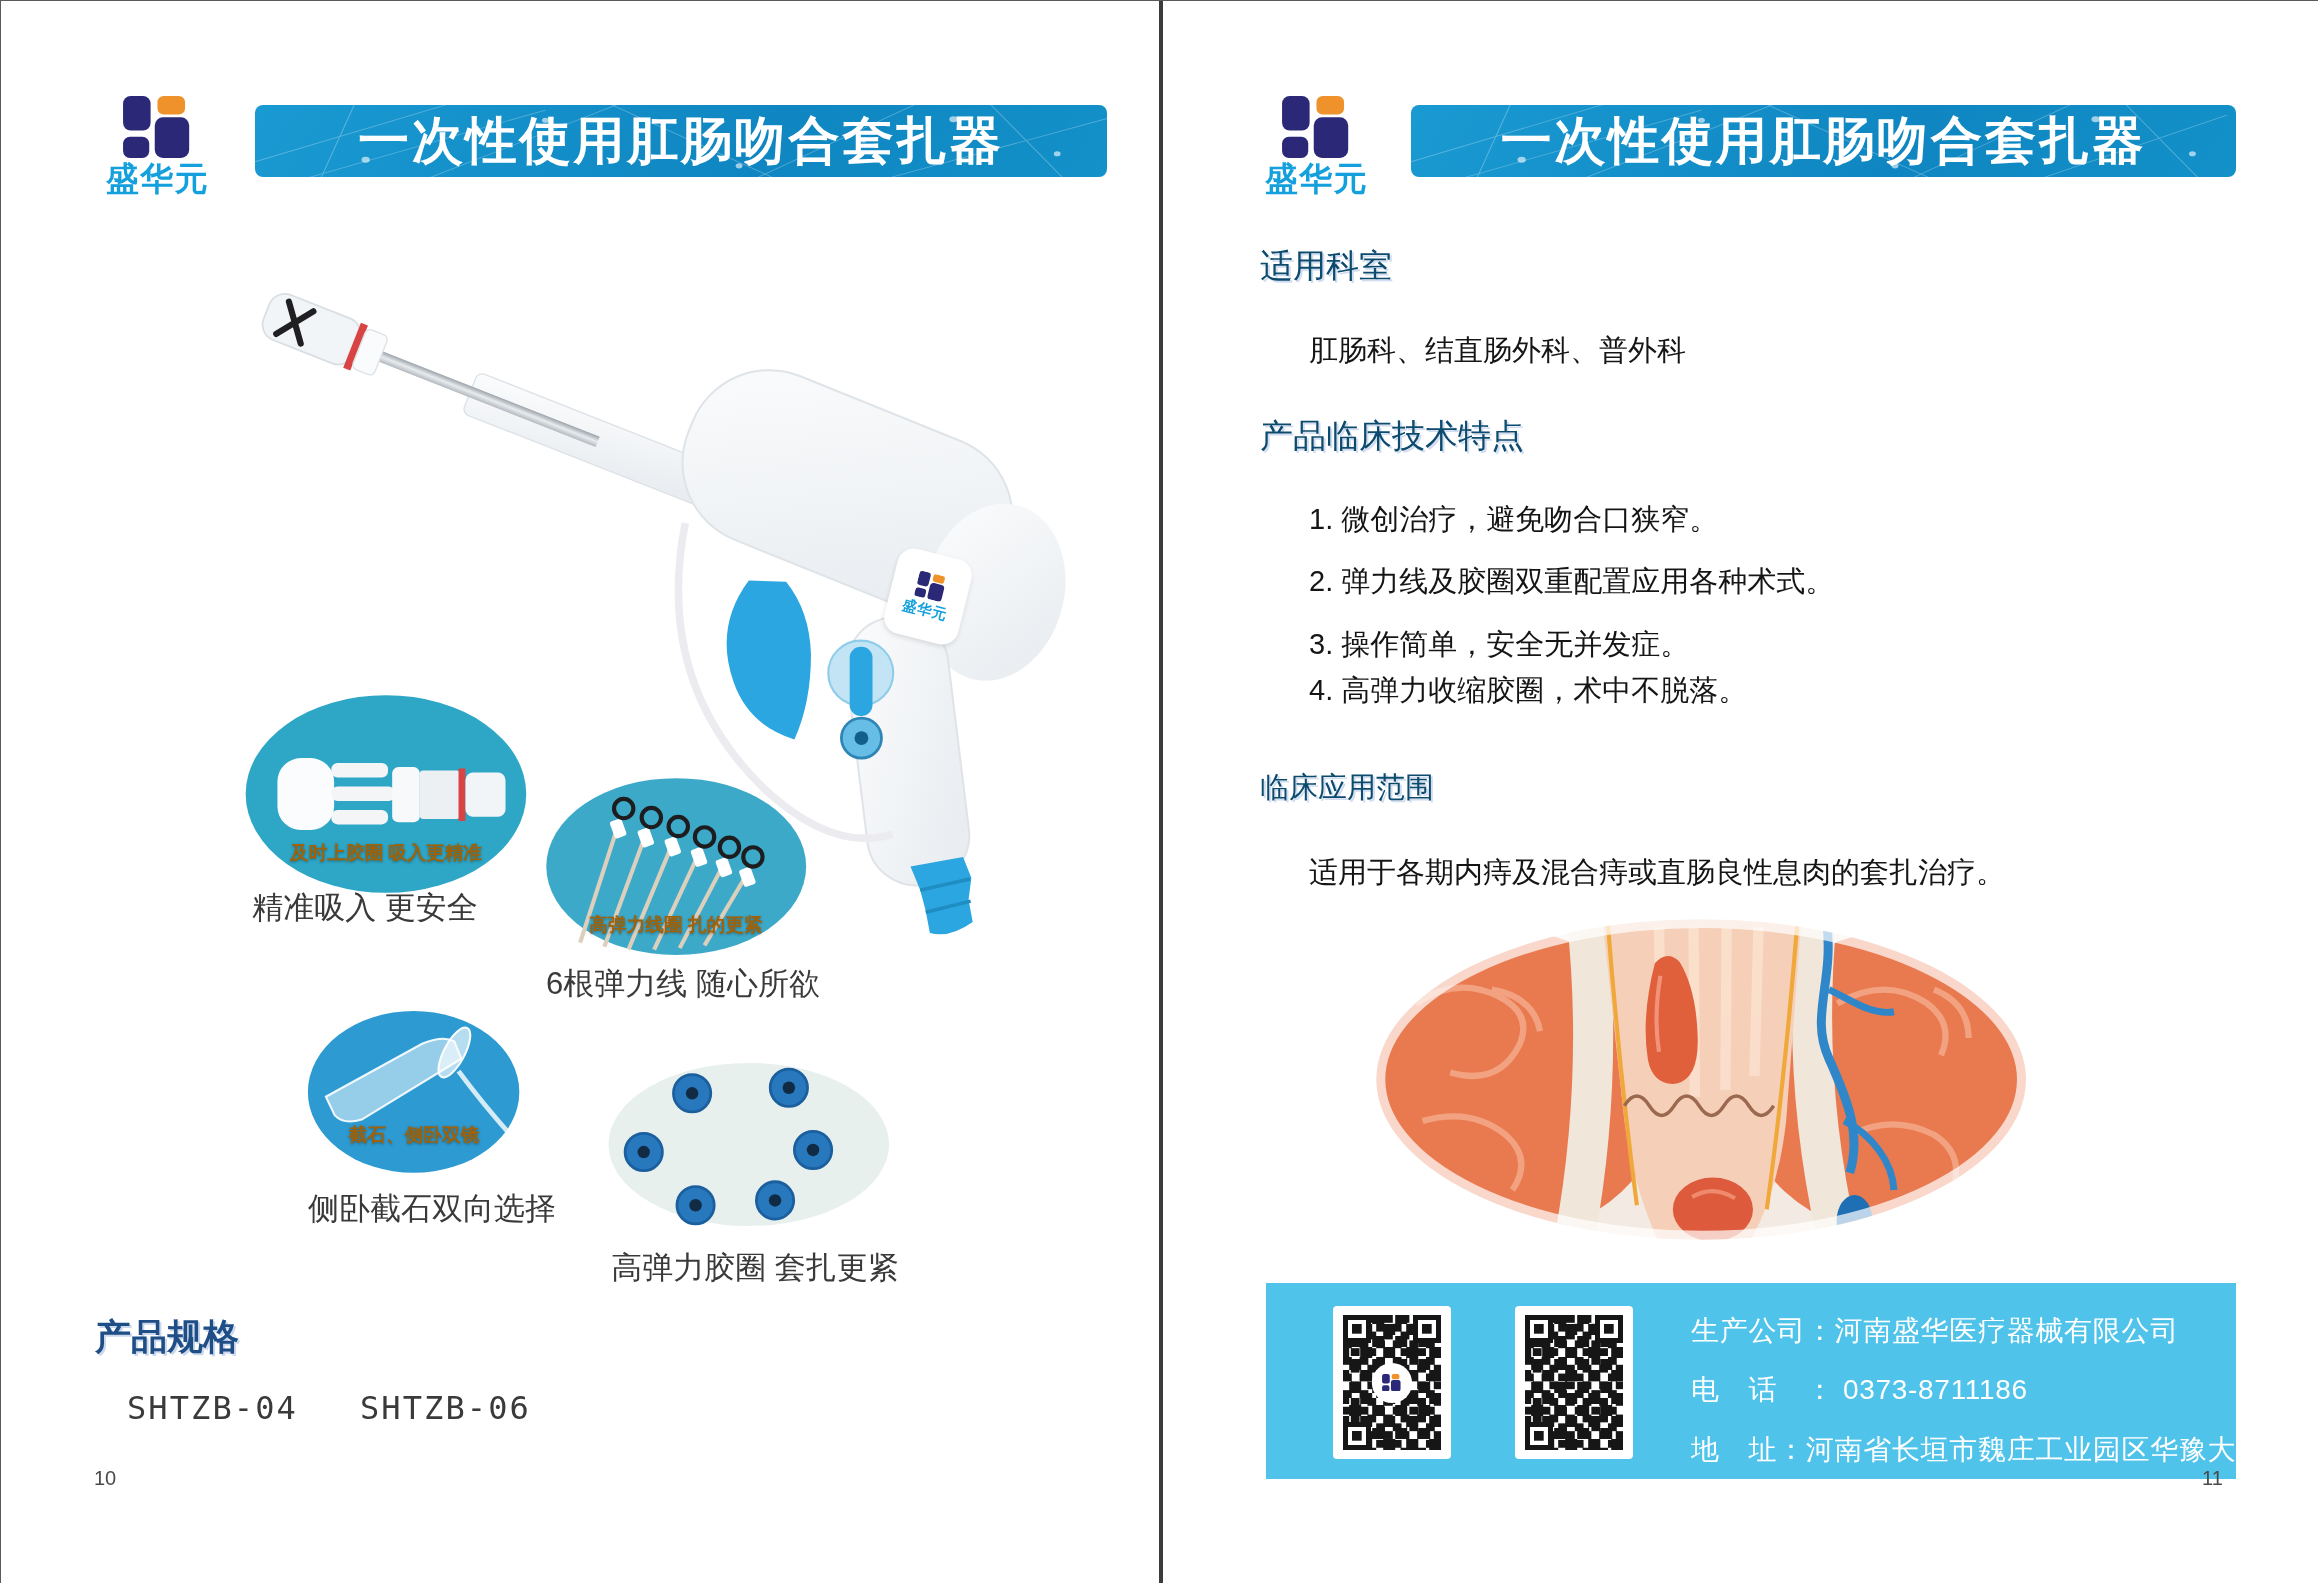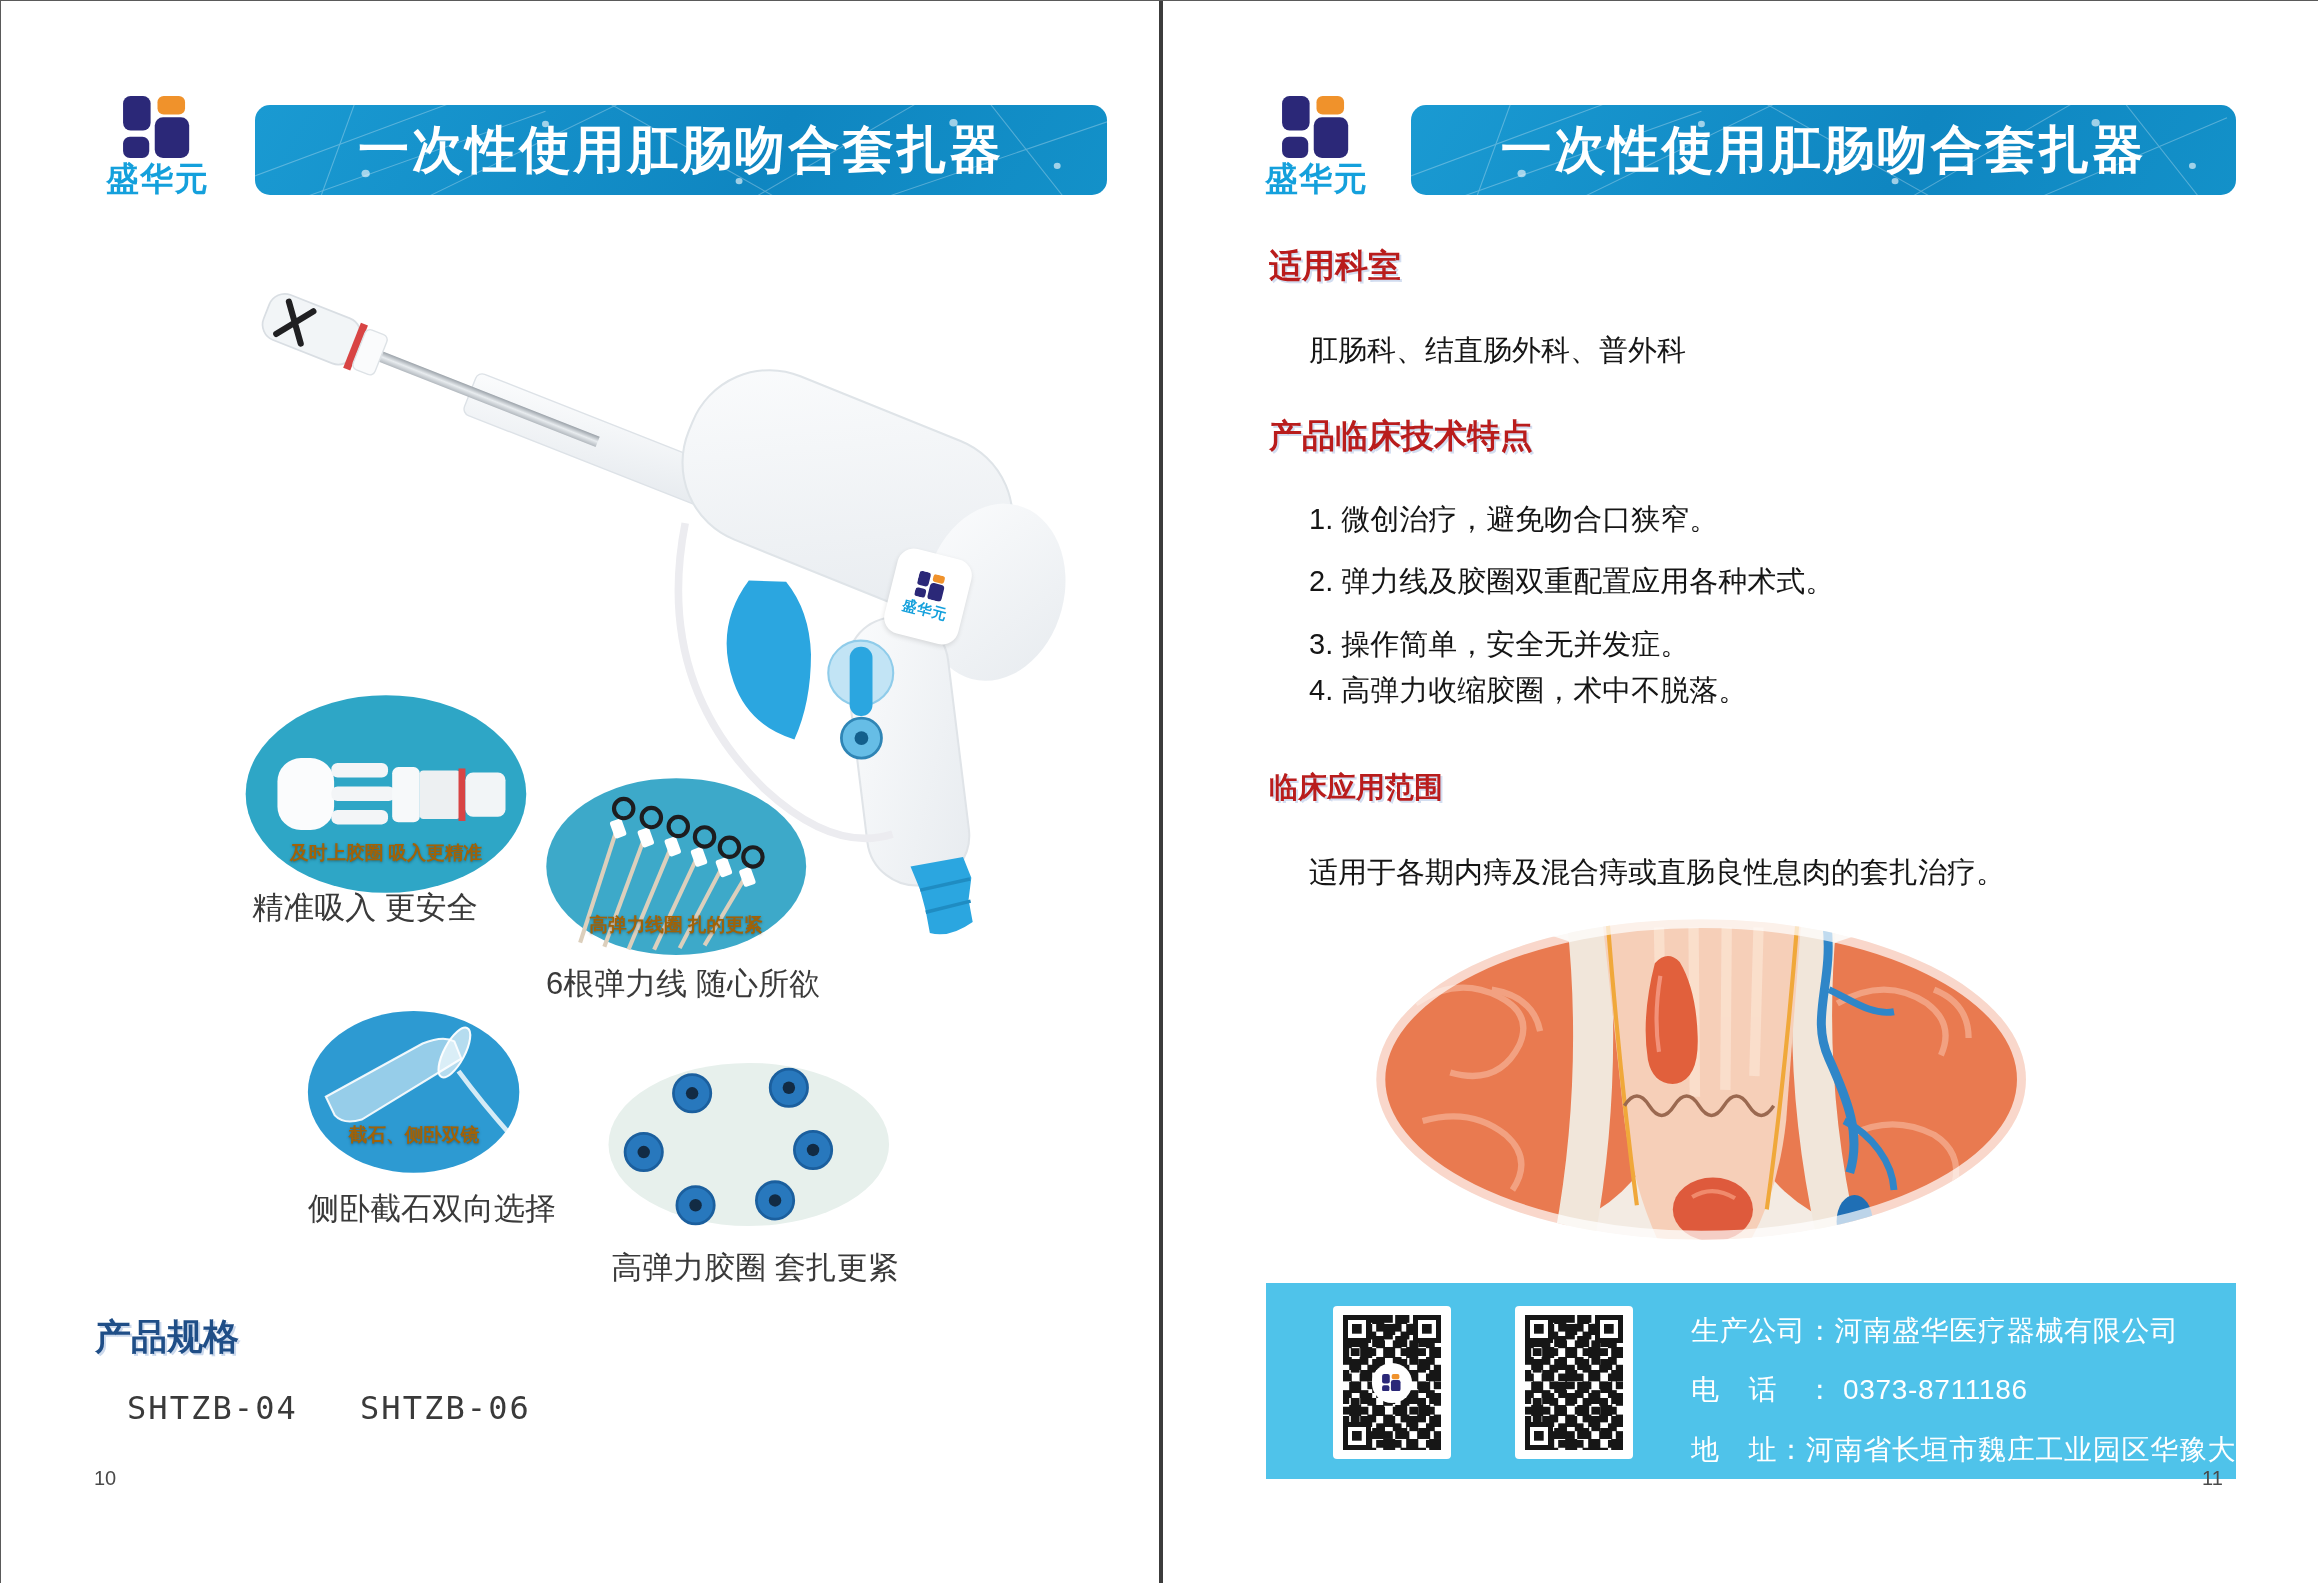--- a/index.html
+++ b/index.html
@@ -10,21 +10,21 @@
   .page.left{left:0;}
   .page.right{left:1159px;}
   .divider{position:absolute;left:1158px;top:0;width:3.5px;height:100%;background:#3c3c3c;}
 
   
   .logo{position:absolute;left:77px;top:95px;width:159px;text-align:center;}
   .logo-mark{display:block;margin:0 auto 4.1px auto;}
   .logo-text{font-size:33px;font-weight:bold;color:#14a0dc;letter-spacing:1.4px;line-height:1;}
 
   
-  .banner{position:absolute;top:104px;height:90px;border-radius:15px;overflow:hidden;
+  .banner{position:absolute;top:104px;height:72px;border-radius:8px;overflow:hidden;
           background:linear-gradient(120deg,#1a9ad2 0%,#0f86c1 60%,#1391c9 100%);
           display:flex;align-items:center;justify-content:center;}
   .banner.b-left{left:254px;width:852px;}
   .banner.b-right{left:251px;width:825px;}
   .banner-pattern{position:absolute;left:0;top:0;width:100%;height:100%;}
   .banner-title{position:relative;font-size:51px;font-weight:bold;color:#ffffff;letter-spacing:2.8px;white-space:nowrap;}
 
   .page-svg{position:absolute;left:0;top:0;width:1159px;height:1584px;}
 
   
@@ -36,21 +36,21 @@
   .specs-heading{position:absolute;left:94px;top:1312px;font-size:36px;font-weight:bold;color:#1f4e87;
                  text-shadow:2.1px 2.1px 0 #ccd9ec;}
   .specs-models{position:absolute;left:126px;top:1388px;font-size:32px;color:#3a3a3a;
                 font-family:"DejaVu Sans Mono","Liberation Mono",monospace;letter-spacing:2.1px;}
   .specs-models span{margin-right:62px;}
   .page-num{position:absolute;font-size:20px;color:#4a4a4a;}
   .pn-left{left:93px;top:1466px;}
   .pn-right{left:1042px;top:1466px;}
 
   
-  .sec-heading{position:absolute;left:109px;font-size:33px;font-weight:bold;color:#b91c1c;
+  .sec-heading{position:absolute;left:100px;font-size:33px;font-weight:normal;color:#0c4a6e;
                text-shadow:2.1px 2.1px 0 #d2ddf0;white-space:nowrap;}
   .sec-heading.small{font-size:29px;}
   .body-text{position:absolute;left:149px;font-size:29px;color:#151515;white-space:nowrap;}
 
   
   .contact-bar{position:absolute;left:106px;top:1282px;width:970px;height:196px;background:#4fc3ea;}
   .qr-panel{position:absolute;top:23px;width:118px;height:153px;background:#fff;border-radius:4.1px;
             display:flex;align-items:center;justify-content:center;}
   .qr1{left:67px;} .qr2{left:249px;}
   .qr-noise{position:relative;width:98px;height:135px;

